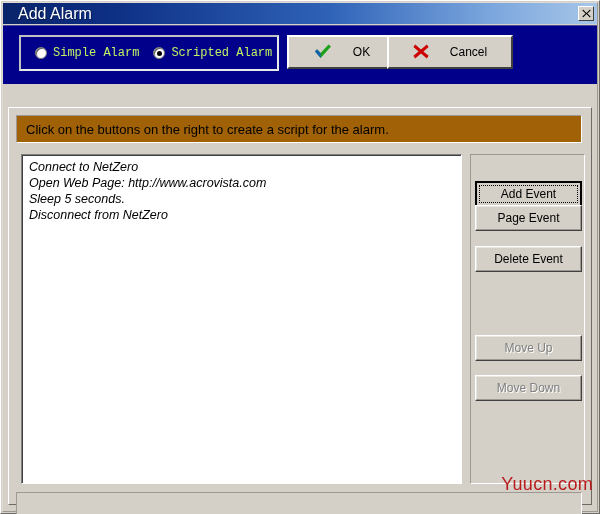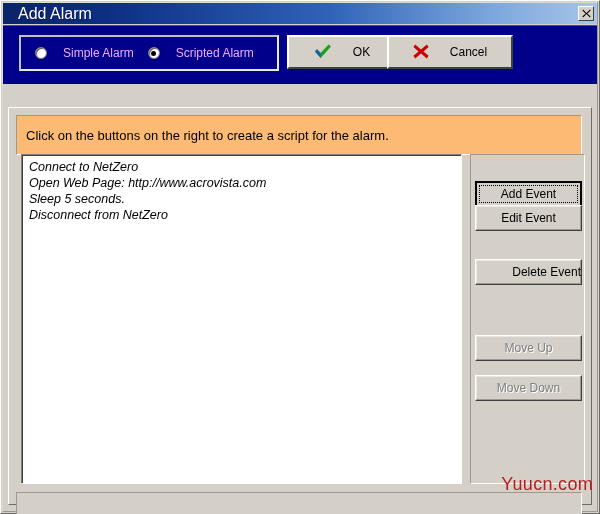--- a/index.html
+++ b/index.html
@@ -115,24 +115,25 @@
   }
   .radio-dot.checked::after {
     content: "";
     position: absolute;
     left: 2.5px; top: 2.5px;
     width: 5px; height: 5px;
     border-radius: 50%;
     background: #000000;
   }
   .radio-label {
-    color: #f0abfc;
+    color: #bef264;
     font-size: 12px;
-    margin-left: 16px;
+    margin-left: 6px;
     white-space: nowrap;
+    font-family: Liberation Mono, monospace;
   }
 
   
   .tb-button {
     position: absolute;
     top: 9px;
     height: 34px;
     box-sizing: border-box;
     background: #d4d0c8;
     border: 2px solid #ffffff;
@@ -191,23 +192,23 @@
     background: #d4d0c8;
     border: 1px solid #ffffff;
     border-right-color: #6e6a65;
     border-bottom-color: #6e6a65;
   }
 
   
   #instruction-panel {
     position: absolute;
     left: 7px; top: 7px;
-    width: 566px; height: 40px;
-    box-sizing: border-box;
-    background: #fdba74;
+    width: 566px; height: 28px;
+    box-sizing: border-box;
+    background: #a16207;
     border: 1px solid #9d9890;
     border-right-color: #ffffff;
     border-bottom-color: #ffffff;
     display: flex;
     align-items: center;
   }
   #instruction-text {
     font-size: 13px;
     color: #000000;
     padding-left: 9px;
@@ -275,21 +276,21 @@
     left: 2px; top: 2px; right: 2px; bottom: 2px;
     border: 1px dotted #000000;
     pointer-events: none;
   }
   .side-button.disabled {
     color: #808080;
     text-shadow: 1px 1px 0 #ffffff;
   }
   #btn-add    { top: 26px; }
   #btn-edit   { top: 50px; }
-  #btn-delete { top: 104px; justify-content: flex-end; }
+  #btn-delete { top: 91px; }
   #btn-moveup { top: 180px; }
   #btn-movedn { top: 220px; }
 
   
   #bottom-panel {
     position: absolute;
     left: 7px; top: 384px;
     width: 566px; height: 26px;
     box-sizing: border-box;
     background: #d4d0c8;
@@ -370,21 +371,21 @@
       <div class="script-line">Sleep 5 seconds.</div>
       <div class="script-line">Disconnect from NetZero</div>
     </div>
 
     <div id="button-panel">
       <div class="side-button focused" id="btn-add">
         <span class="focus-ring"></span>
         <span>Add Event</span>
       </div>
       <div class="side-button" id="btn-edit">
-        <span>Edit Event</span>
+        <span>Page Event</span>
       </div>
       <div class="side-button" id="btn-delete">
         <span>Delete Event</span>
       </div>
       <div class="side-button disabled" id="btn-moveup">
         <span>Move Up</span>
       </div>
       <div class="side-button disabled" id="btn-movedn">
         <span>Move Down</span>
       </div>

